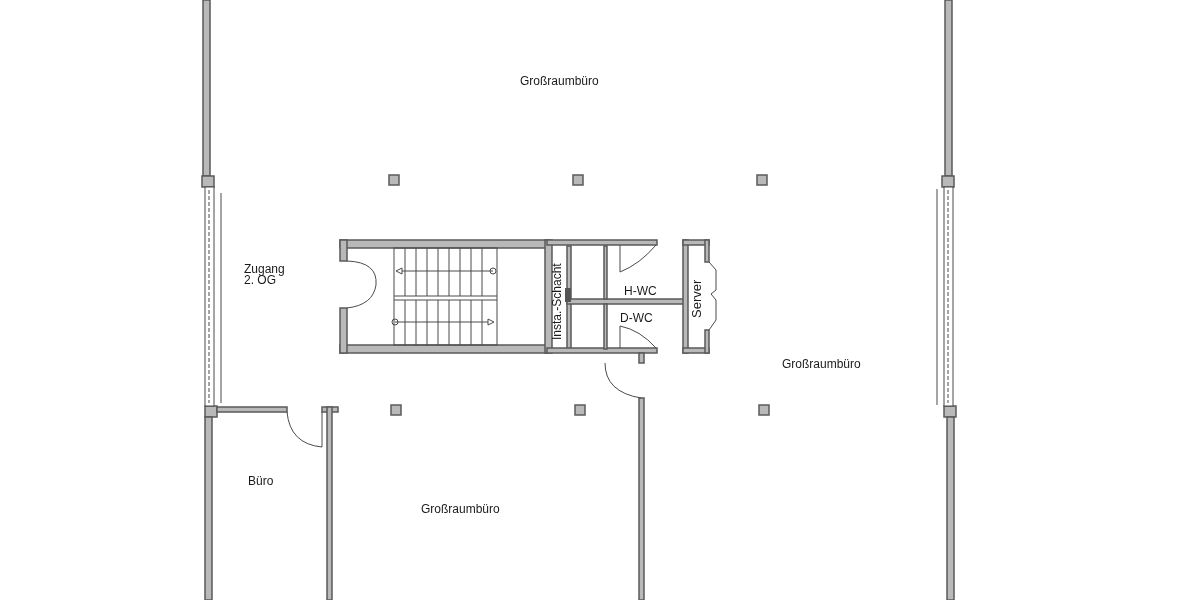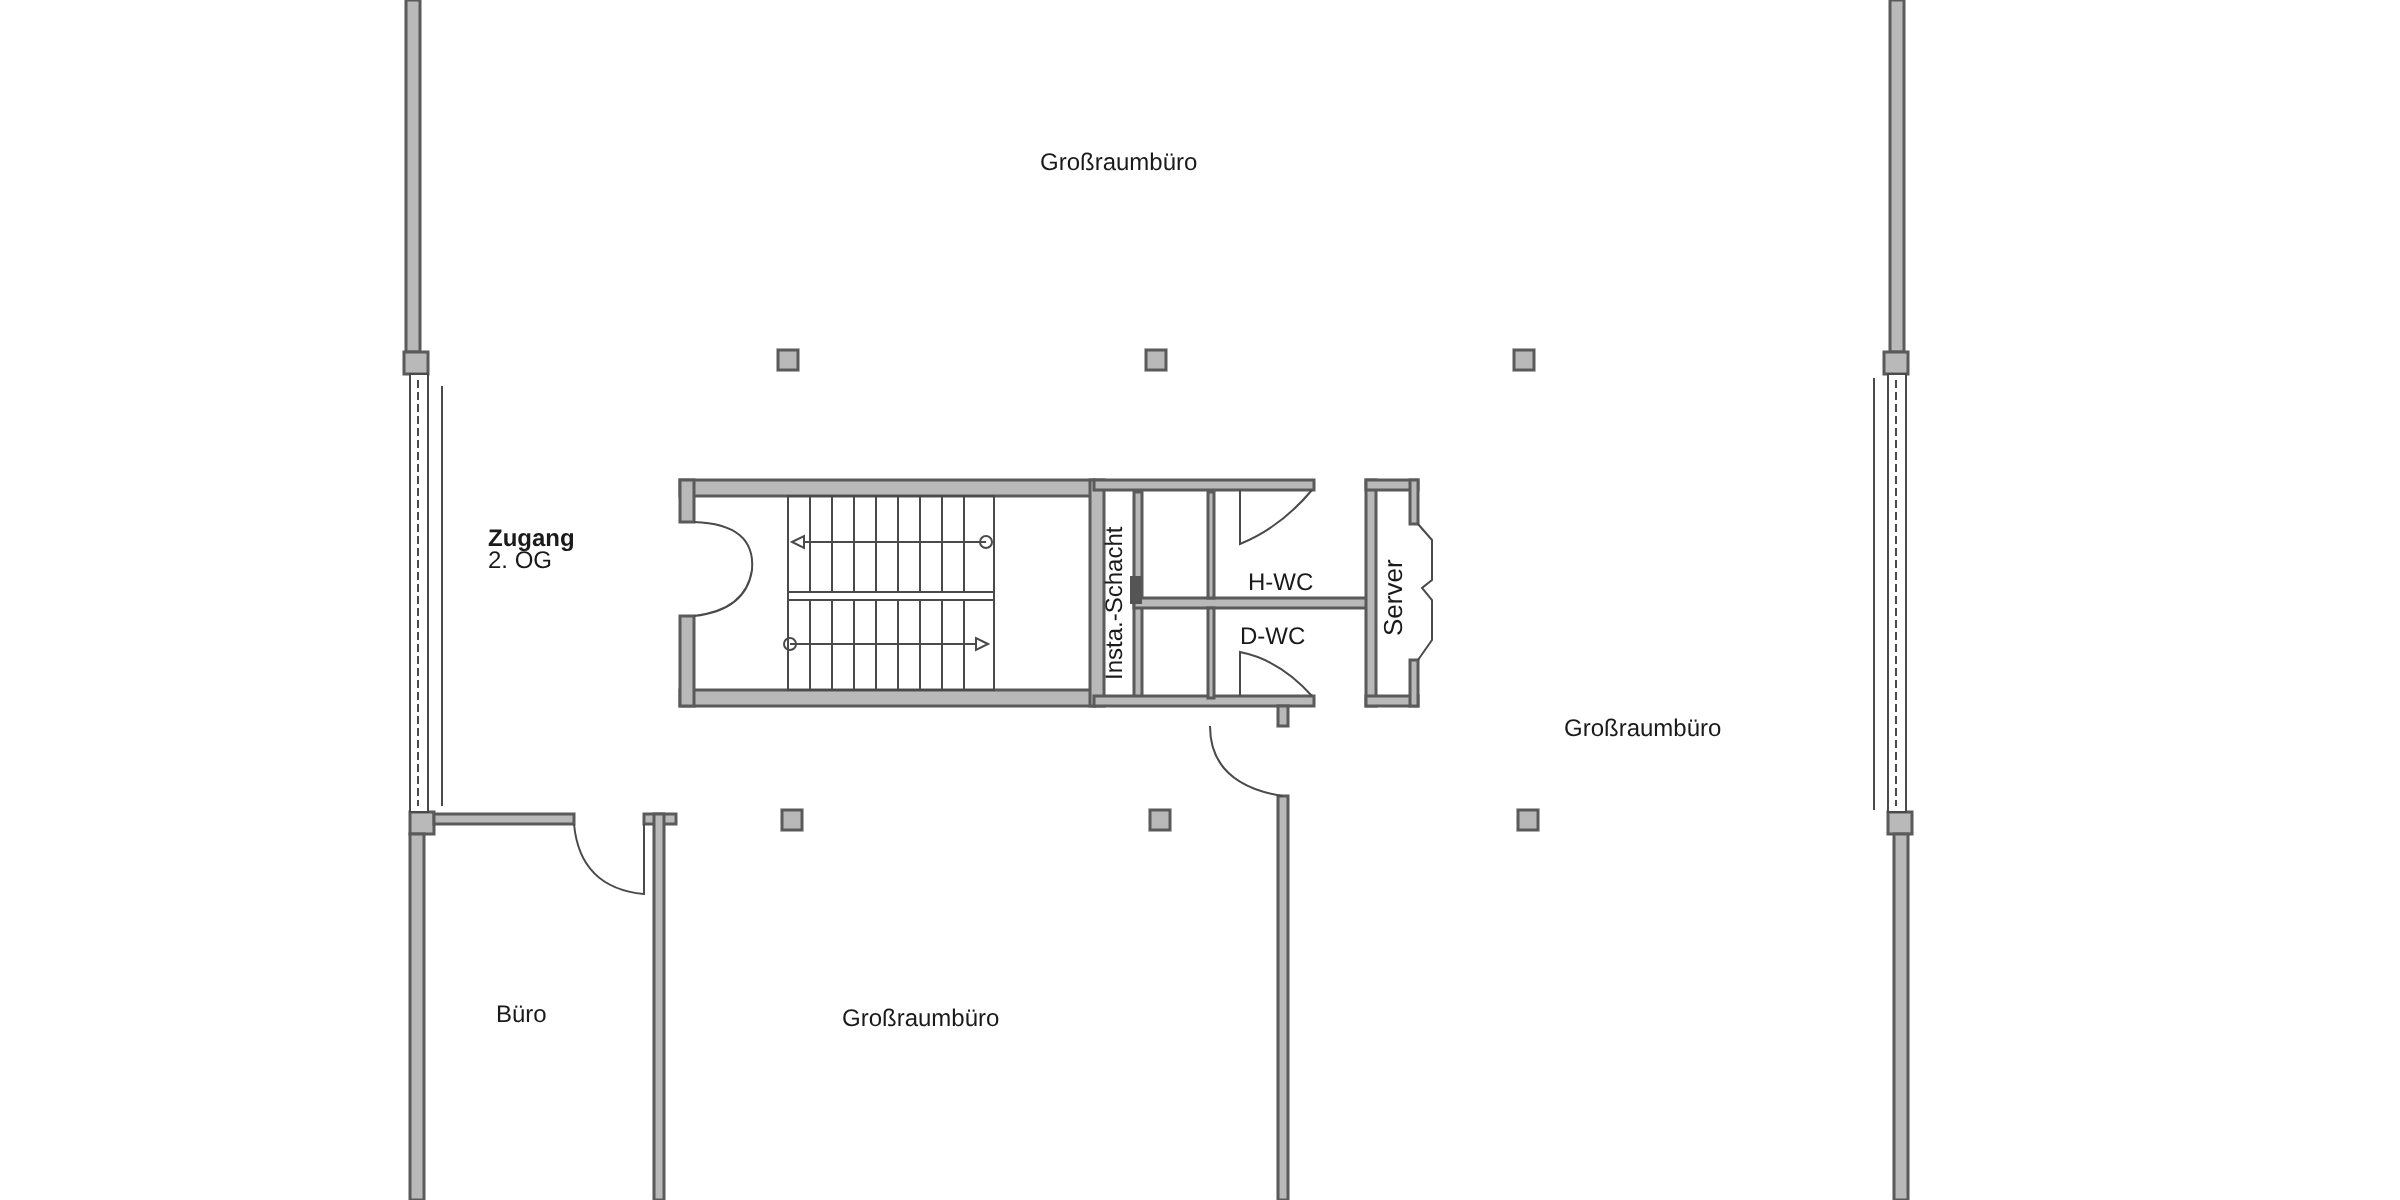--- a/index.html
+++ b/index.html
@@ -101,19 +101,19 @@
     <line x1="948" y1="190" x2="948" y2="403" stroke-dasharray="4,2"></line>
     <line x1="937" y1="189" x2="937" y2="405"></line>
   </g>
 
   <rect x="565" y="288" width="6" height="14" fill="#555"></rect>
 </svg>
 
 <div class="label" style="left:520px; top:71px;">Großraumbüro</div>
 <div class="label" style="left:782px; top:354px;">Großraumbüro</div>
 <div class="label" style="left:421px; top:499px;">Großraumbüro</div>
-<div class="label" style="left:248px; top:497px;">Büro</div>
-<div class="label" style="left:244px; top:259px;font-weight:bold;">Zugang</div>
+<div class="label" style="left:248px; top:471px;">Büro</div>
+<div class="label" style="left:244px; top:259px;">Zugang</div>
 <div class="label" style="left:244px; top:270px;">2. OG</div>
 <div class="label" style="left:624px; top:281px;">H-WC</div>
 <div class="label" style="left:620px; top:308px;">D-WC</div>
 <div class="vlabel" style="left:689px; top:318px;">Server</div>
 <div class="vlabel" style="left:550px; top:340px; font-size:12px;">Insta.-Schacht</div>
 
 </body></html>

